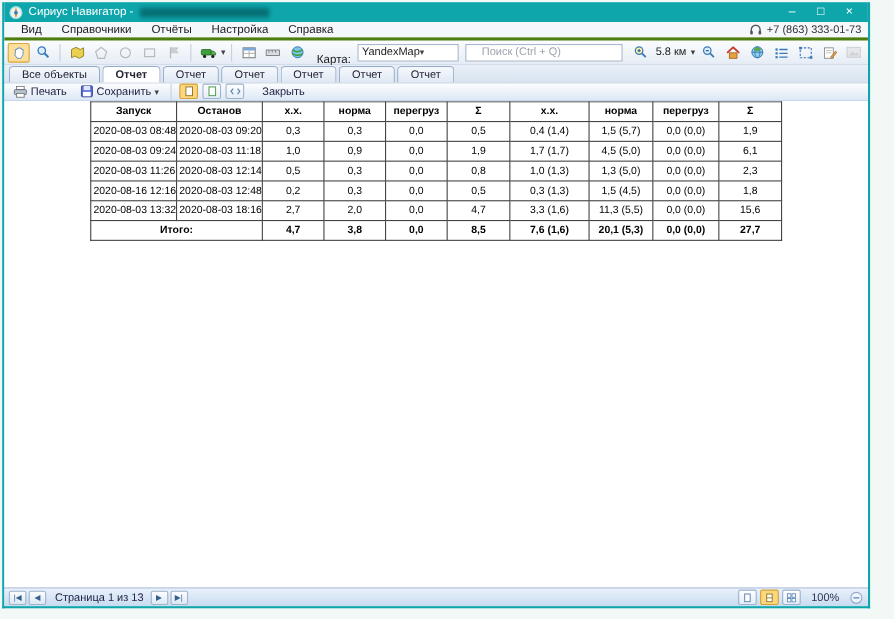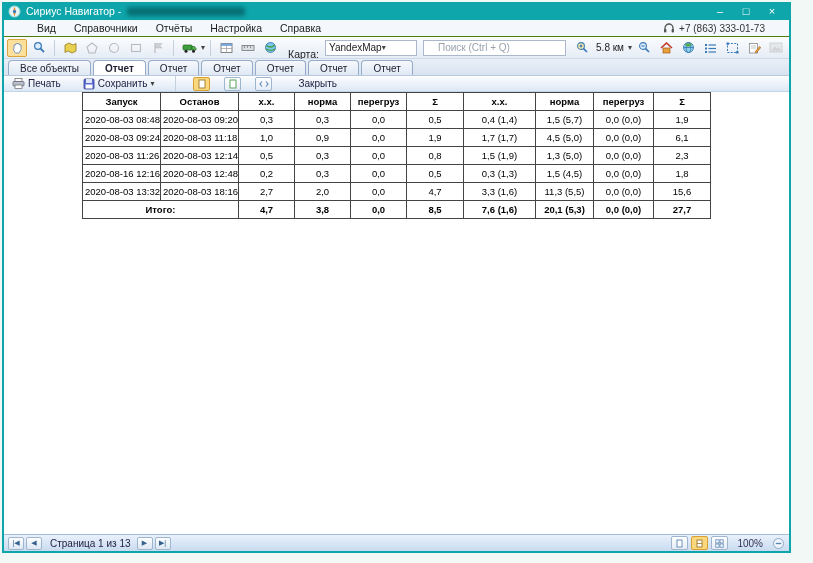--- a/index.html
+++ b/index.html
@@ -11,21 +11,21 @@
     border-left:2px solid #0ea6ab; border-right:2px solid #0ea6ab; border-bottom:2px solid #0ea6ab;
   }
   
   .titlebar { height:18px; background:#0ea6ab; display:flex; align-items:center; padding:0 4px; flex:0 0 auto; }
   .titlebar .app-title { color:#fff; font-size:10.5px; margin-left:5px; white-space:nowrap; }
   .blur-block { display:inline-block; width:118px; height:9px; margin-left:6px; border-radius:2px;
     background:rgba(0,70,72,.55); filter:blur(2px); }
   .win-controls { margin-left:auto; display:flex; }
   .win-controls span { color:#fff; width:26px; text-align:center; font-size:11px; line-height:16px; cursor:default; }
   
-  .menubar { height:17px; background:#f4f7fb; border-bottom:1px solid #4d7c0f; display:flex; align-items:center; padding:0 24px; font-size:10.5px; color:#222; flex:0 0 auto; }
+  .menubar { height:17px; background:#f4f7fb; border-bottom:3px solid #4d7c0f; display:flex; align-items:center; padding:0 6px; font-size:10.5px; color:#222; flex:0 0 auto; }
   .menubar .mi { padding:0 9px; }
   .menu-right { margin-left:auto; display:flex; align-items:center; gap:4px; font-size:10px; color:#333; }
   
   .toolbar { height:22px; background:linear-gradient(#fbfcfe,#e6edf6); border-bottom:1px solid #cdd8e6;
     display:flex; align-items:center; padding:0 3px; gap:2px; flex:0 0 auto; }
   .tbtn { width:20px; height:18px; display:flex; align-items:center; justify-content:center; border-radius:2px; flex:0 0 auto; }
   .tbtn.sel { background:#fbdf9a; border:1px solid #d9a43a; }
   .tbtn.dis { opacity:.4; filter:grayscale(1); }
   .vsep { width:1px; height:16px; background:#c5d0de; margin:0 3px; flex:0 0 auto; }
   .map-label { font-size:10.5px; margin:12px 4px 0 6px; color:#222; white-space:nowrap; }
@@ -37,21 +37,21 @@
   .caret { font-size:8px; color:#444; }
   
   .tabstrip { height:17px; background:linear-gradient(#e9eff7,#d8e3f0); border-bottom:1px solid #b9c9dd;
     display:flex; align-items:flex-end; padding:2px 21px 0 4px; gap:2px; flex:0 0 auto; }
   .tab { height:15px; padding:0 11px; font-size:10px; color:#223; display:flex; align-items:center;
     background:linear-gradient(#f6f9fd,#dfe8f3); border:1px solid #96abc8; border-bottom:none;
     border-radius:4px 4px 0 0; white-space:nowrap; }
   .tab.active { background:#fff; font-weight:bold; position:relative; z-index:2; }
   
   .subbar { height:16px; background:linear-gradient(#fcfdfe,#dde8f5); border-bottom:1px solid #c0d4ea;
-    display:flex; align-items:center; padding:0 4px; gap:14px; font-size:10px; color:#224; flex:0 0 auto; }
+    display:flex; padding:0 4px; gap:4px; font-size:10px; color:#224; flex:0 0 auto; }
   .sbtn { display:flex; align-items:center; gap:3px; padding:0 4px; height:14px; }
   .mini-btn { width:17px; height:14px; border:1px solid #9fb4cd; border-radius:2px; background:linear-gradient(#fff,#e4ecf6);
     display:flex; align-items:center; justify-content:center; }
   .mini-btn.on { background:#fbd77e; border-color:#d8a032; }
   
   .content { flex:1 1 auto; background:#fff; overflow:hidden; }
   .report-head { width:628px; margin:46px auto 16px auto; display:flex; align-items:baseline; }
   .veh { flex:1; font-size:8.5px; color:#333; }
   .rtitle { font-size:15px; font-weight:bold; color:#000; white-space:nowrap; }
   .period { flex:1; text-align:right; font-size:13px; color:#111; white-space:nowrap; }
@@ -378,21 +378,21 @@
               <td>0,0 (0,0)</td>
               <td>6,1</td>
             </tr>
             <tr>
               <td class="date-cell">2020-08-03 11:26</td>
               <td class="date-cell">2020-08-03 12:14</td>
               <td>0,5</td>
               <td>0,3</td>
               <td>0,0</td>
               <td>0,8</td>
-              <td>1,5 (1,9)</td>
+              <td>1,0 (1,3)</td>
               <td>1,3 (5,0)</td>
               <td>0,0 (0,0)</td>
               <td>2,3</td>
             </tr>
             <tr>
               <td class="date-cell">2020-08-16 12:16</td>
               <td class="date-cell">2020-08-03 12:48</td>
               <td>0,2</td>
               <td>0,3</td>
               <td>0,0</td>

